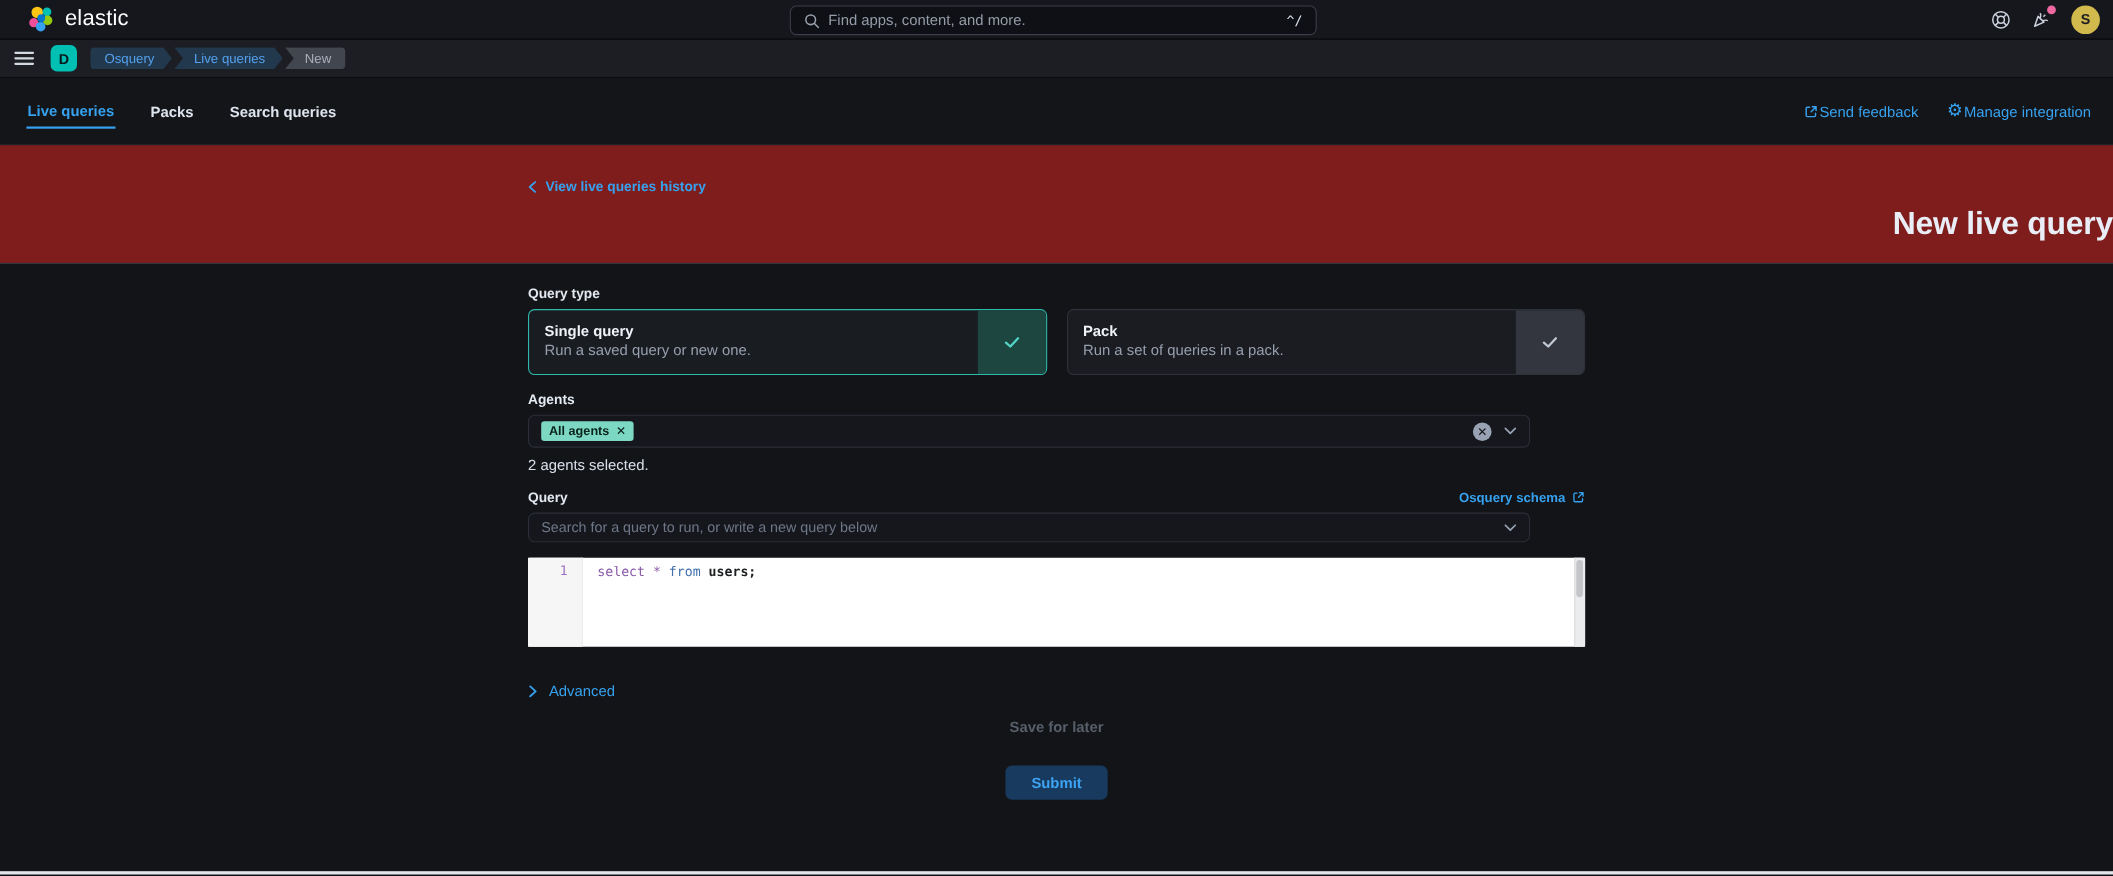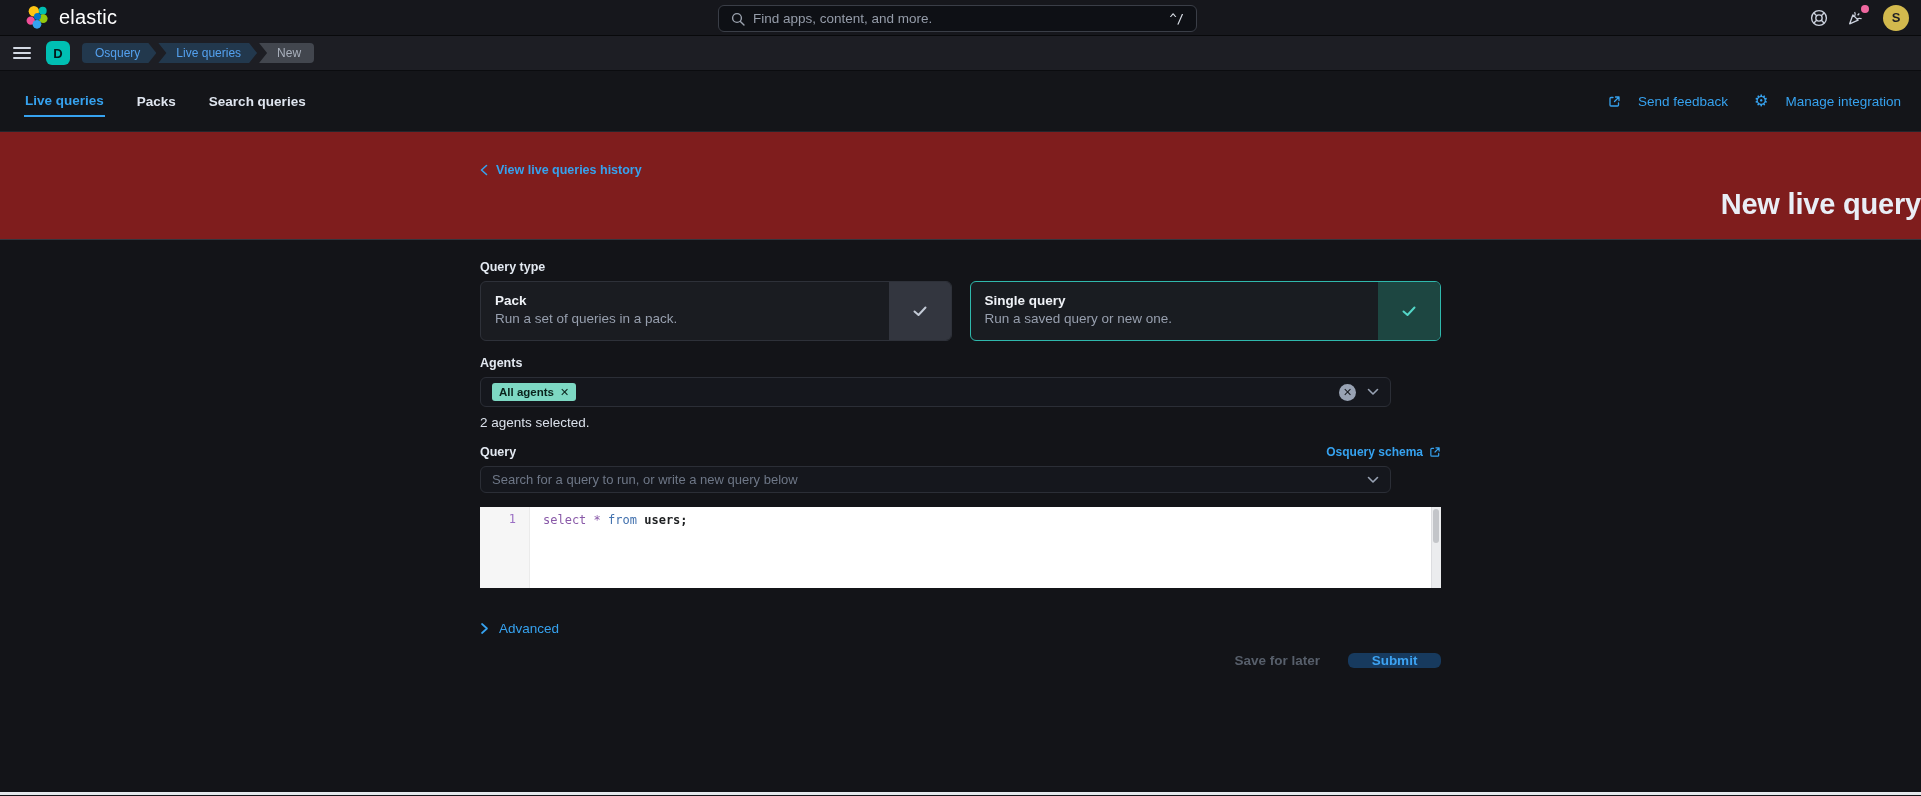--- a/index.html
+++ b/index.html
@@ -29,21 +29,21 @@
   .crumb-blue { background:#22384d; color:#54a1ef; font-weight:500; }
   .crumb-first { padding:0 16px 0 13px; clip-path:polygon(0 0,calc(100% - 8px) 0,100% 50%,calc(100% - 8px) 100%,0 100%); border-radius:4px 0 0 4px; }
   .crumb-mid { padding:0 16px 0 18px; clip-path:polygon(0 0,calc(100% - 8px) 0,100% 50%,calc(100% - 8px) 100%,0 100%,8px 50%); }
   .crumb-last { background:#42464e; color:#a9b0bc; font-weight:500; padding:0 13px 0 18px; clip-path:polygon(0 0,100% 0,100% 100%,0 100%,8px 50%); border-radius:0 4px 4px 0; }
 
   
   .tabs-bar { height:61px; background:#141519; border-bottom:1px solid #23252c; display:flex; align-items:center; padding:0 20px 0 24px; }
   .tab { font-size:13.5px; font-weight:600; color:#dfe5ef; margin-right:31px; padding:7px 1px 7px; cursor:pointer; }
   .tab-active { color:#36a2ef; border-bottom:2px solid #36a2ef; }
   .bar-actions { margin-left:auto; display:flex; align-items:center; gap:26px; }
-  .bar-link { color:#36a2ef; font-size:13.5px; font-weight:500; display:flex; align-items:center; gap:17px; cursor:pointer; }
+  .bar-link { color:#36a2ef; font-size:13.5px; font-weight:500; display:flex; align-items:center; gap:1px; cursor:pointer; }
   .gear-glyph { font-size:16px; line-height:1; color:#36a2ef; }
 
   
   .page-header { background:#7f1d1d; border-bottom:1px solid #33363e; padding:31px 0 18px 480px;text-align:right; }
   .back-link { display:flex; align-items:center; gap:8px; color:#36a2ef; font-size:12.5px; font-weight:600; cursor:pointer; width:fit-content; }
   .page-title { margin-top:11px; font-size:29px; font-weight:700; color:#e9eef6; letter-spacing:-.2px; }
 
   
   .form-area { padding:20px 0 0 480px; }
   .form-col { width:961px; }
@@ -79,23 +79,23 @@
   .tok-kw { color:#8959a8; }
   .tok-op { color:#8959a8; }
   .tok-kw2 { color:#4271ae; }
   .tok-id { color:#1d1f21; font-weight:700; }
   .editor-scrollbar { position:absolute; right:0; top:0; bottom:0; width:10px; background:#ebecee; border-left:1px solid #dcdde0; }
   .editor-thumb { position:absolute; right:2px; top:2px; width:6px; height:34px; border-radius:3px; background:#c3c5c9; }
 
   .advanced-row { margin-top:33px; display:flex; align-items:center; gap:10px; width:fit-content; cursor:pointer; }
   .advanced-label { color:#36a2ef; font-size:13.5px; font-weight:500; }
 
-  .buttons-row { width:961px; margin-top:17px; display:flex; justify-content:flex-end; align-items:center; gap:28px; }
+  .buttons-row { width:961px; margin-top:17px; display:flex; justify-content:flex-end; align-items:center; gap:28px;flex-direction:column; }
   .save-btn { color:#575f6b; font-size:13.5px; font-weight:600; background:none; border:none; cursor:default; font-family:inherit; }
-  .submit-btn { min-width:93px; height:15px; background:#173a5e; color:#3da3f2; border:none; border-radius:6px; font-size:13.5px; font-weight:600; font-family:inherit; cursor:pointer; }
+  .submit-btn { min-width:93px; height:31px; background:#173a5e; color:#3da3f2; border:none; border-radius:6px; font-size:13.5px; font-weight:600; font-family:inherit; cursor:pointer; }
 
   .bottom-line { position:absolute; left:0; right:0; bottom:1px; height:3px; background:#e4e7eb; }
 
   svg { display:block; }
 </style>
 </head>
 <body>
 
 <div class="top-header">
   <div class="logo">
@@ -192,39 +192,39 @@
     <span>View live queries history</span>
   </div>
   <h1 class="page-title">New live query</h1>
 </div>
 
 <div class="form-area">
   <div class="form-col">
 
     <div class="field-label">Query type</div>
     <div class="cards">
+      <div class="card card-selected">
+        <div class="card-text">
+          <div class="card-title">Single query</div>
+          <div class="card-desc">Run a saved query or new one.</div>
+        </div>
+        <div class="card-check check-selected">
+          <svg width="16" height="16" viewBox="0 0 16 16">
+              <polyline points="2.5,8.5 6.5,12 13.5,4.5" fill="none" stroke="#53d6c7" stroke-width="2" stroke-linecap="round" stroke-linejoin="round"></polyline>
+            </svg>
+        </div>
+      </div>
       <div class="card card-unselected">
         <div class="card-text">
           <div class="card-title">Pack</div>
           <div class="card-desc">Run a set of queries in a pack.</div>
         </div>
         <div class="card-check check-unselected">
           <svg width="16" height="16" viewBox="0 0 16 16">
               <polyline points="2.5,8.5 6.5,12 13.5,4.5" fill="none" stroke="#c3cad6" stroke-width="2" stroke-linecap="round" stroke-linejoin="round"></polyline>
-            </svg>
-        </div>
-      </div>
-      <div class="card card-selected">
-        <div class="card-text">
-          <div class="card-title">Single query</div>
-          <div class="card-desc">Run a saved query or new one.</div>
-        </div>
-        <div class="card-check check-selected">
-          <svg width="16" height="16" viewBox="0 0 16 16">
-              <polyline points="2.5,8.5 6.5,12 13.5,4.5" fill="none" stroke="#53d6c7" stroke-width="2" stroke-linecap="round" stroke-linejoin="round"></polyline>
             </svg>
         </div>
       </div>
     </div>
 
     <div class="spacer-15"></div>
     <div class="field-label">Agents</div>
     <div class="combo combo-agents">
       <span class="agent-tag">
         <span>All agents</span>

